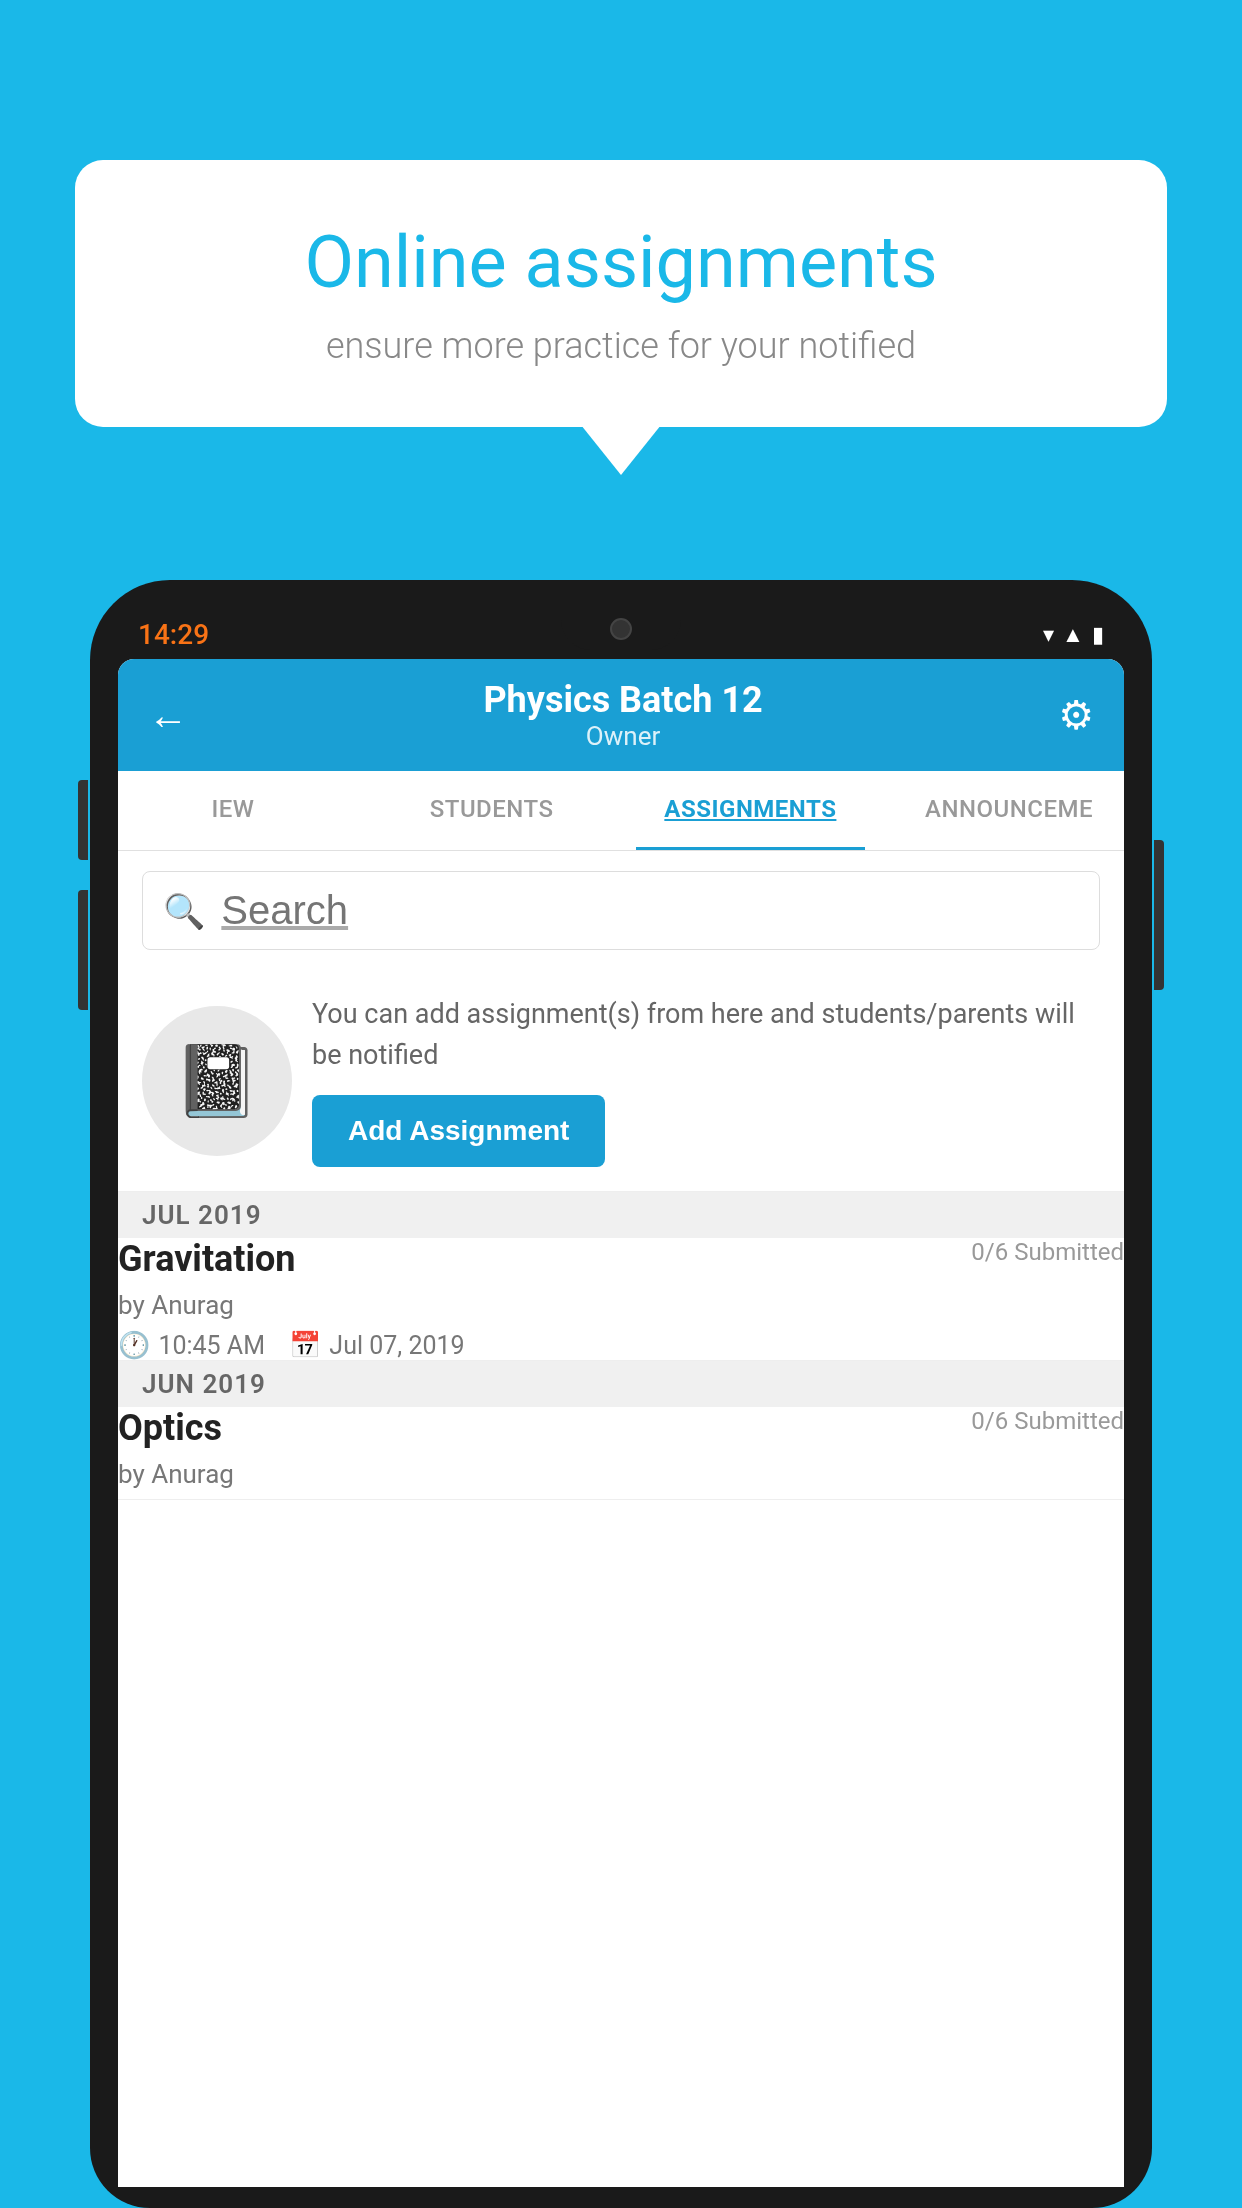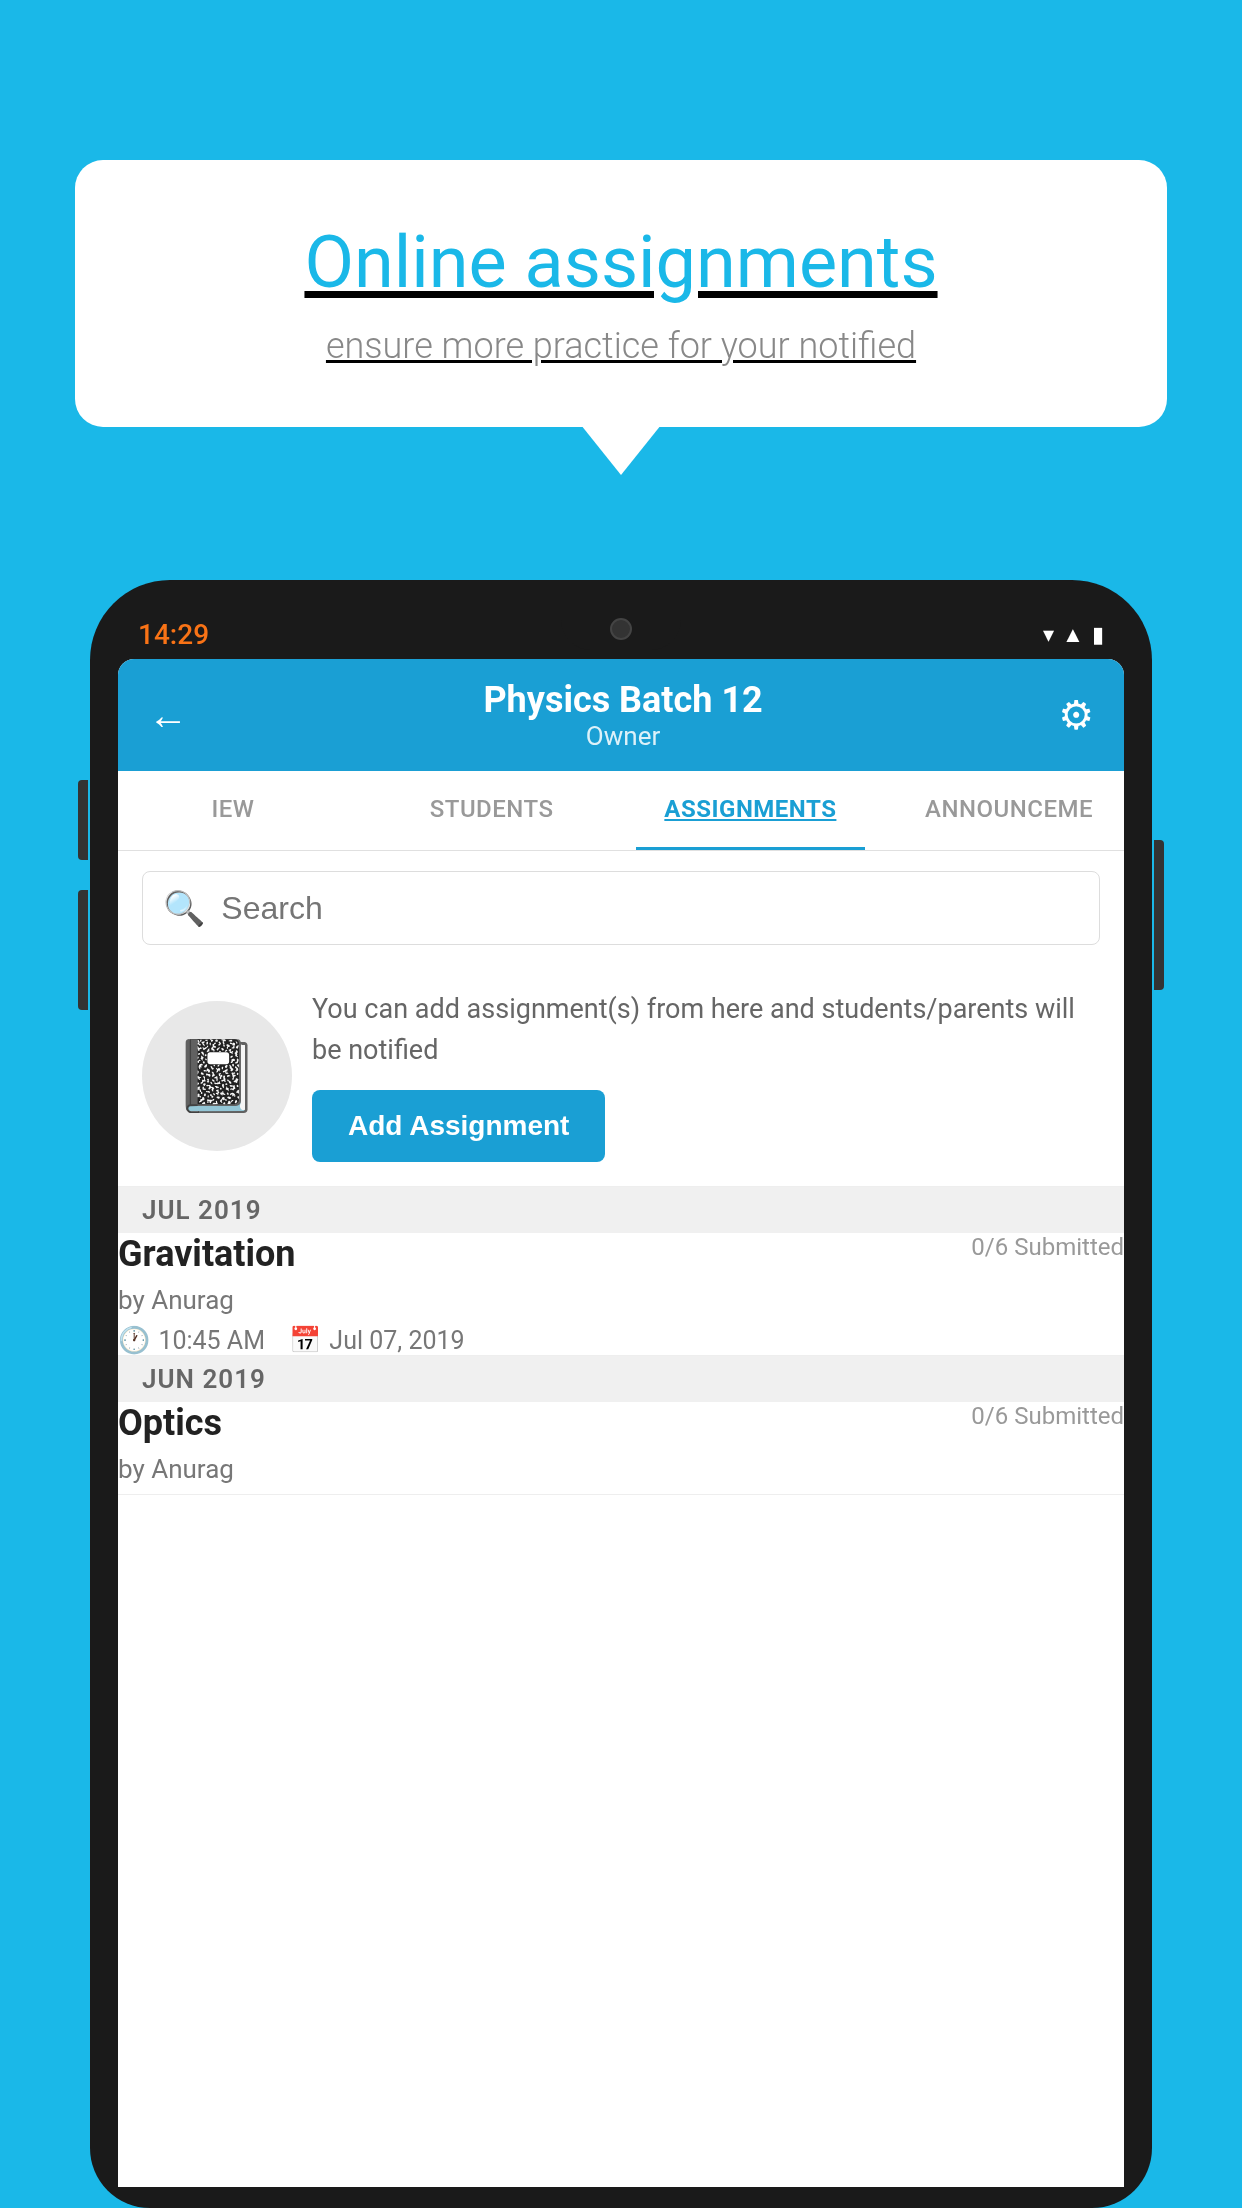--- a/index.html
+++ b/index.html
@@ -11,21 +11,20 @@
       overflow: hidden;
       position: relative;
     }
 
     
     .speech-bubble-container {
       position: absolute;
       top: 160px;
       left: 75px;
       right: 75px;
-      text-decoration: underline;
     }
     .speech-bubble {
       background: white;
       border-radius: 28px;
       padding: 60px 70px;
       text-align: center;
       position: relative;
     }
     .speech-bubble::after {
       content: '';
@@ -190,22 +189,23 @@
       gap: 16px;
     }
     .search-icon-el {
       color: #aaa;
       font-size: 34px;
     }
     .search-input {
       flex: 1;
       border: none;
       outline: none;
-      font-size: 32px;
+      font-size: 40px;
       color: #aaa;
+      text-decoration: underline;
     }
 
     
     .info-banner {
       display: flex;
       align-items: center;
       padding: 24px;
       gap: 20px;
       background: white;
       border-bottom: 1px solid #eee;

